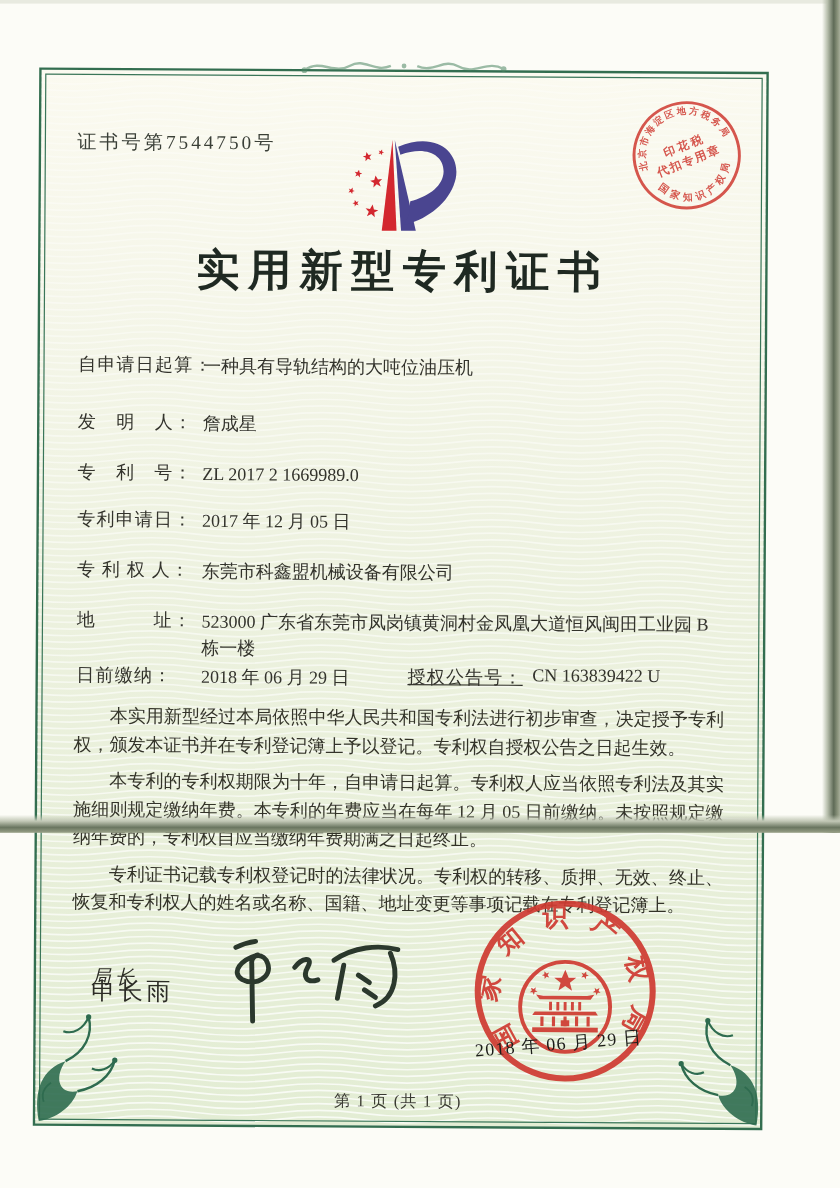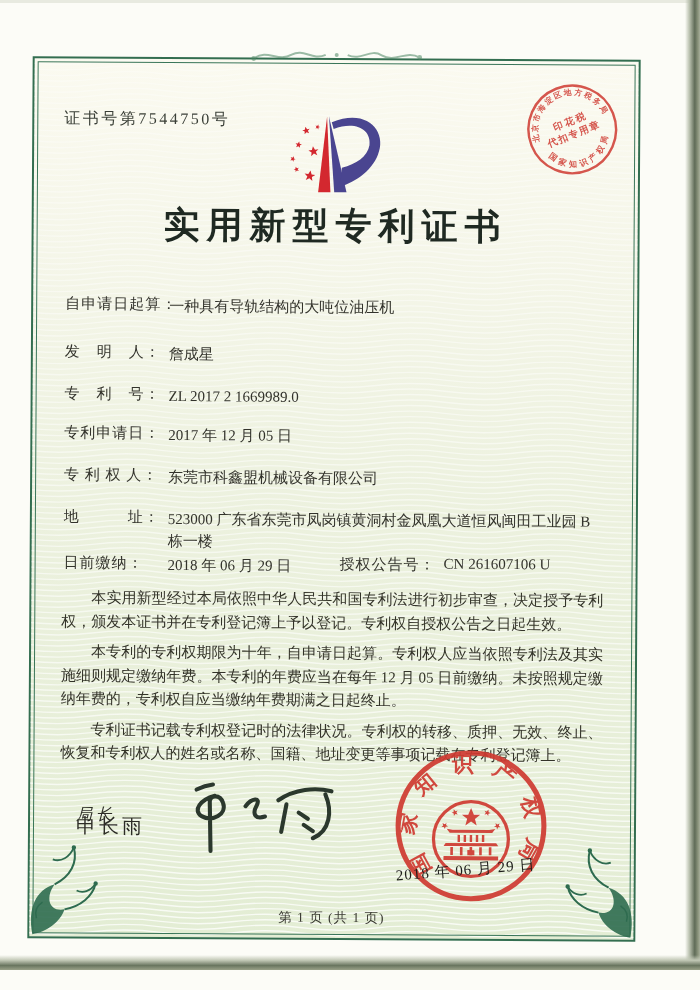--- a/index.html
+++ b/index.html
@@ -1,18 +1,18 @@
 <!DOCTYPE html>
 <html lang="zh"><head>
 <meta charset="utf-8">
 <style>
   html,body{margin:0;padding:0;}
   body{width:700px;height:990px;background:#fcfcf7;overflow:hidden;
        font-family:"Liberation Serif","DejaVu Serif",serif;}
-  .scan{position:relative;width:700px;height:970px;background:#fcfcf7;}
+  .scan{position:relative;width:700px;height:694px;background:#fcfcf7;}
   
   .edge-right{position:absolute;top:0;right:0;width:15px;height:100%;
     background:linear-gradient(90deg,rgba(120,130,112,0) 0%,#b9c0ae 30%,#5f6b57 65%,#8e977f 88%,#a7ae9b 100%);}
   .edge-bottom{position:absolute;left:0;bottom:0;width:100%;height:15px;
     background:linear-gradient(180deg,rgba(120,130,112,0) 0%,#c2c8b6 35%,#6a7660 70%,#99a188 100%);}
   .edge-top{position:absolute;top:0;left:0;width:100%;height:3px;background:#e8eae0;}
 
   
   .cert{position:absolute;left:30px;top:58px;width:604px;height:878px;
     border:2.5px solid #336e50;
@@ -23,21 +23,21 @@
   .cert > *{z-index:1;}
 
   .cert-no{position:absolute;left:30px;top:50px;font-size:16px;letter-spacing:2.5px;color:#3a3f37;}
   .logo{position:absolute;left:254px;top:48px;width:104px;height:92px;}
   .title{position:absolute;left:0;right:0;top:142px;text-align:center;
     font-size:36px;font-weight:600;letter-spacing:7px;color:#1f2922;}
 
   .row{position:absolute;left:0;width:100%;font-size:15px;color:#33332c;}
   .row .lab{position:absolute;left:32px;letter-spacing:1px;white-space:nowrap;}
   .row .val{position:absolute;left:136px;width:432px;line-height:22px;}
-  .row .lab2{position:absolute;left:308px;letter-spacing:1px;white-space:nowrap;}
+  .row .lab2{position:absolute;left:308px;letter-spacing:1px;white-space:nowrap;text-decoration:underline;}
   .row .val2{position:absolute;left:412px;white-space:nowrap;}
   .r1{top:236px}.r2{top:284px}.r3{top:326px}.r4{top:365px}
   .r5{top:407px}.r6{top:449px}.r7{top:495px}
 
   .paras{position:absolute;left:30px;right:32px;top:528px;}
   .paras p{margin:0 0 7px 0;text-indent:2em;font-size:15px;line-height:23.5px;
     text-align:justify;color:#333329;}
 
   .officer-title{position:absolute;left:46px;top:746px;font-size:16px;letter-spacing:4px;color:#2c2c26;font-style:italic;}
   .officer-name{position:absolute;left:46px;top:754px;font-size:20px;letter-spacing:3px;color:#2c2c26;}
@@ -277,21 +277,21 @@
       <span class="val">东莞市科鑫盟机械设备有限公司</span>
     </div>
     <div class="row r6">
       <span class="lab">地　　　址：</span>
       <span class="val">523000 广东省东莞市凤岗镇黄洞村金凤凰大道恒风闽田工业园 B 栋一楼</span>
     </div>
     <div class="row r7">
       <span class="lab">日前缴纳：</span>
       <span class="val">2018 年 06 月 29 日</span>
       <span class="lab2">授权公告号：</span>
-      <span class="val2">CN 261607106 U</span>
+      <span class="val2">CN 163839422 U</span>
     </div>
 
     <div class="paras">
       <p>本实用新型经过本局依照中华人民共和国专利法进行初步审查，决定授予专利权，颁发本证书并在专利登记簿上予以登记。专利权自授权公告之日起生效。</p>
       <p>本专利的专利权期限为十年，自申请日起算。专利权人应当依照专利法及其实施细则规定缴纳年费。本专利的年费应当在每年 12 月 05 日前缴纳。未按照规定缴纳年费的，专利权自应当缴纳年费期满之日起终止。</p>
       <p>专利证书记载专利权登记时的法律状况。专利权的转移、质押、无效、终止、恢复和专利权人的姓名或名称、国籍、地址变更等事项记载在专利登记簿上。</p>
     </div>
 
     <div class="officer-title">局长</div>
     <div class="officer-name">申长雨</div>

